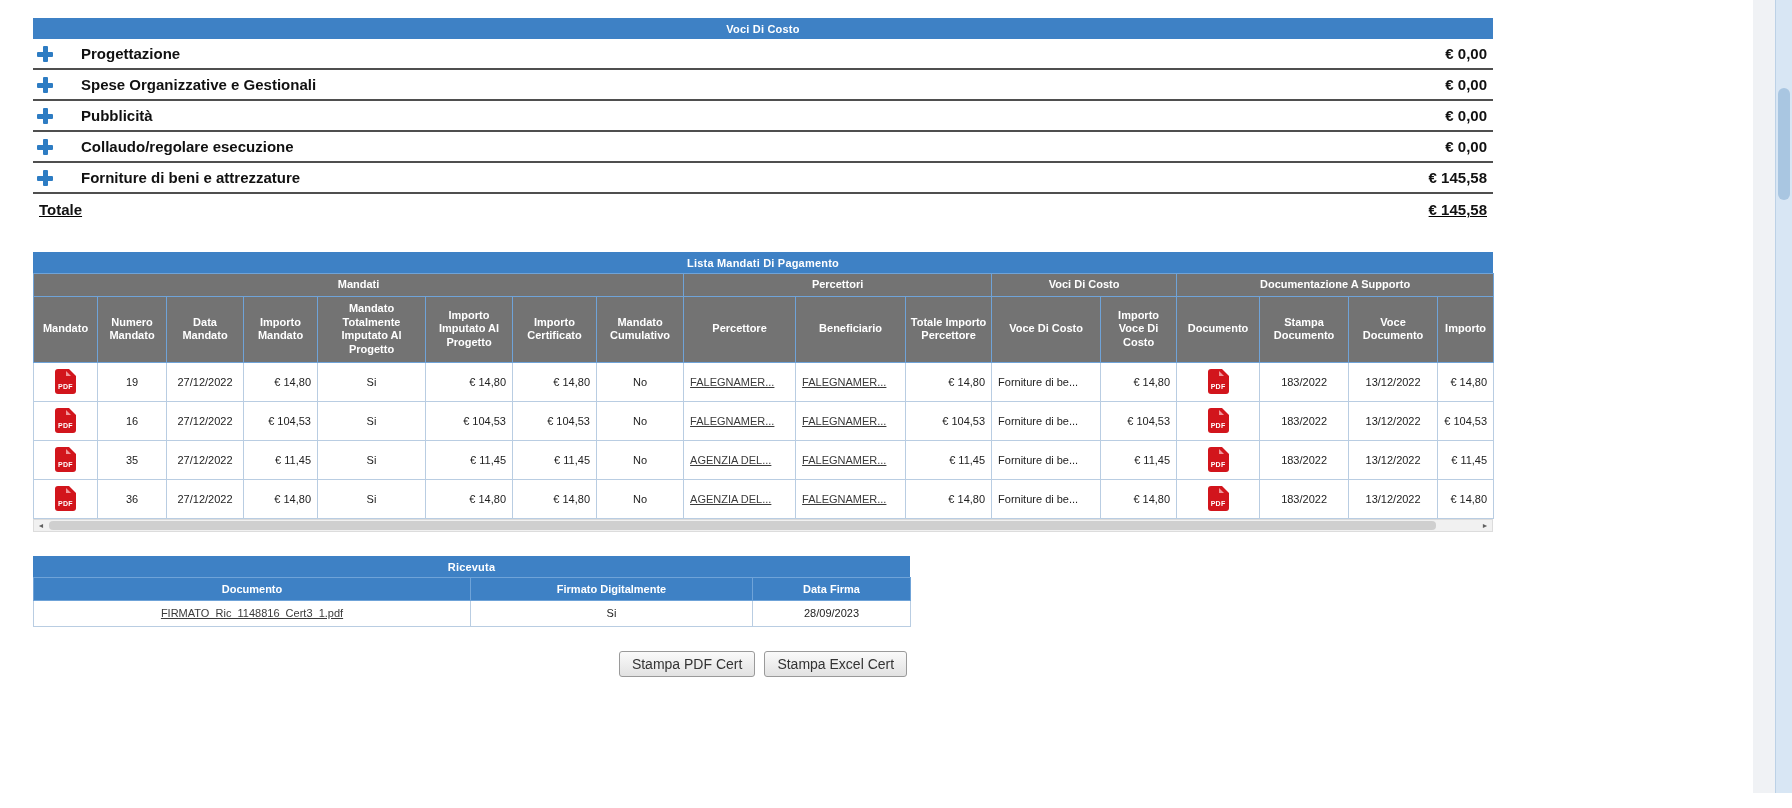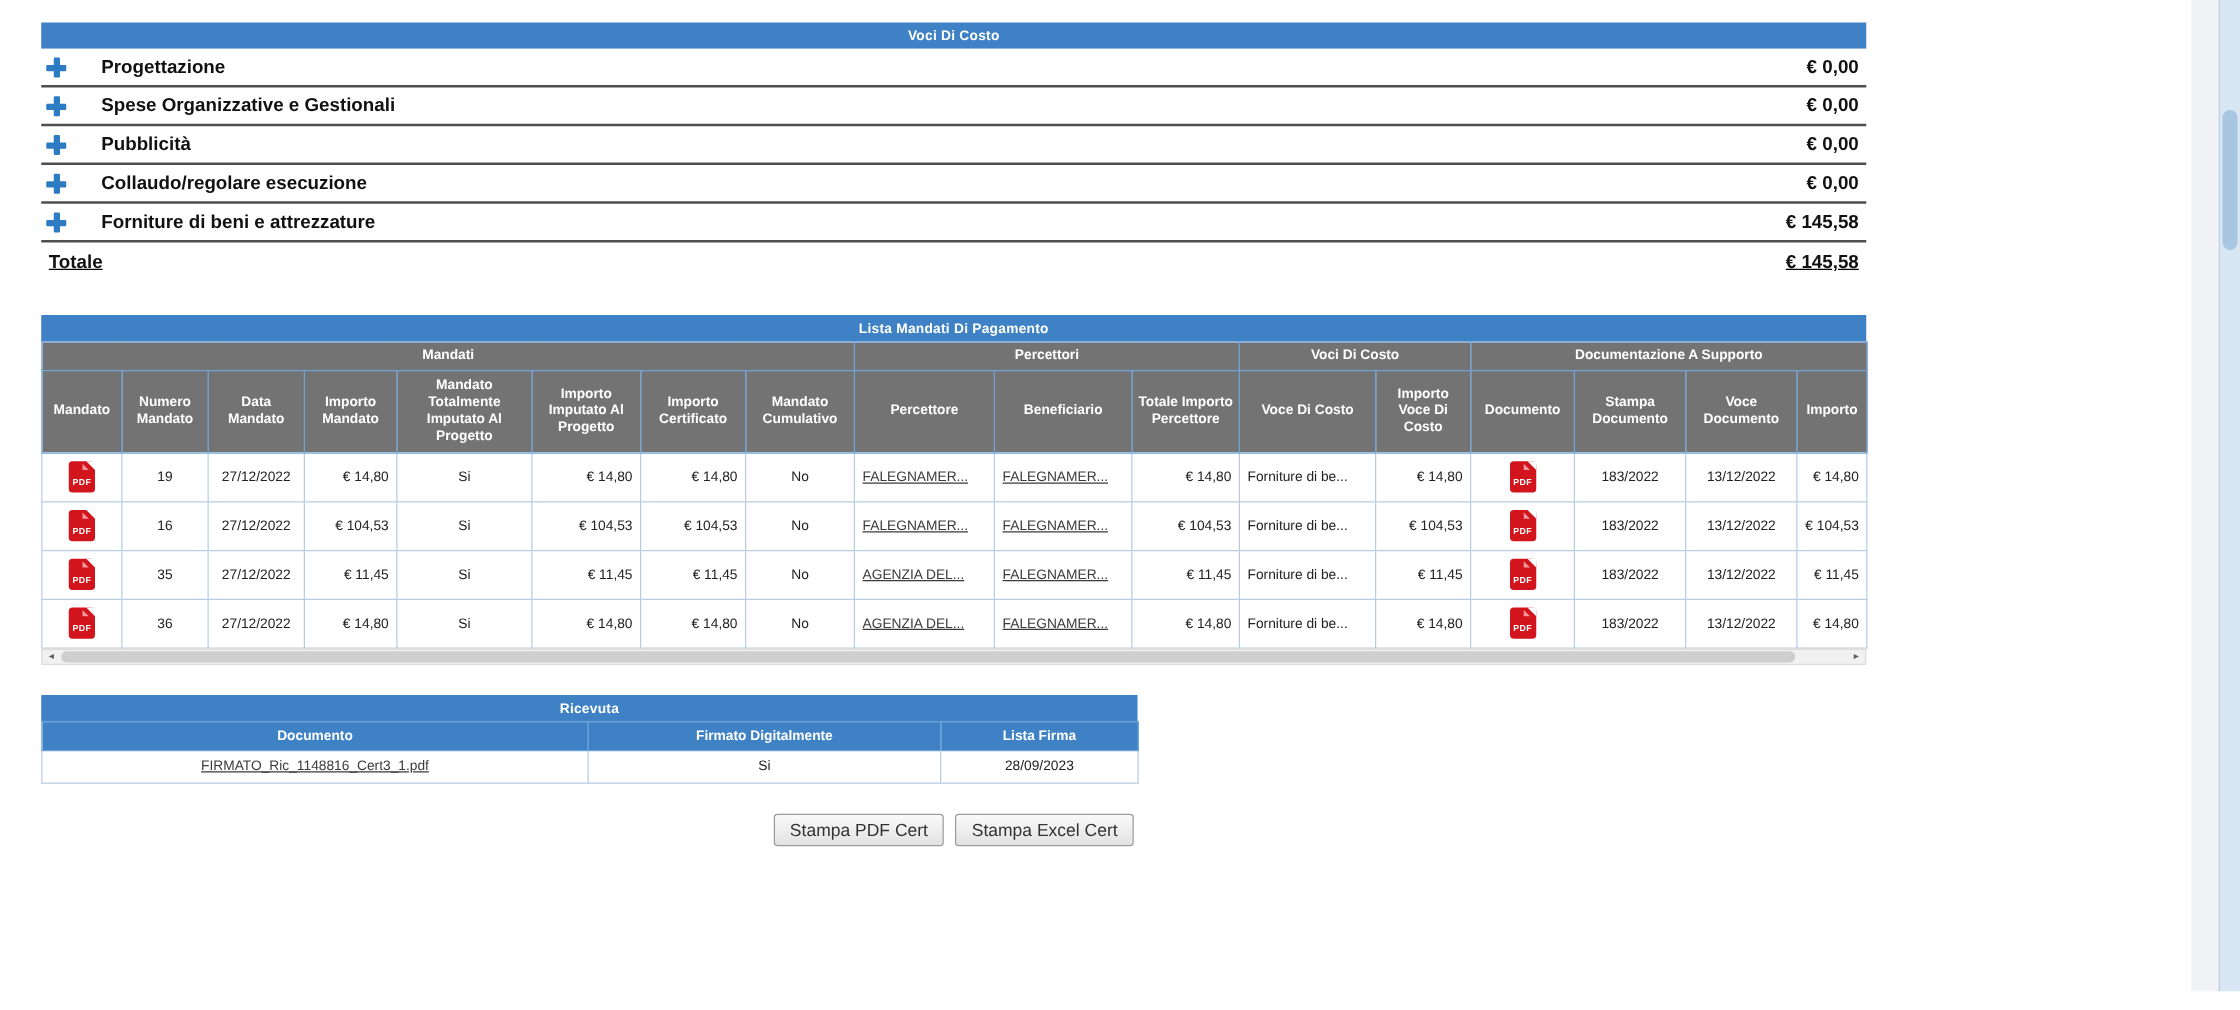--- a/index.html
+++ b/index.html
@@ -259,21 +259,21 @@
       <table class="ricevuta">
         <colgroup>
           <col style="width:437px">
             <col style="width:282px">
             <col style="width:158px">
         </colgroup>
         <thead>
           <tr>
             <th>Documento</th>
             <th>Firmato Digitalmente</th>
-            <th>Lista Firma</th>
+            <th>Data Firma</th>
           </tr>
         </thead>
         <tbody>
           <tr>
             <td><a class="link">FIRMATO_Ric_1148816_Cert3_1.pdf</a></td>
             <td>Si</td>
             <td>28/09/2023</td>
           </tr>
         </tbody>
       </table>

